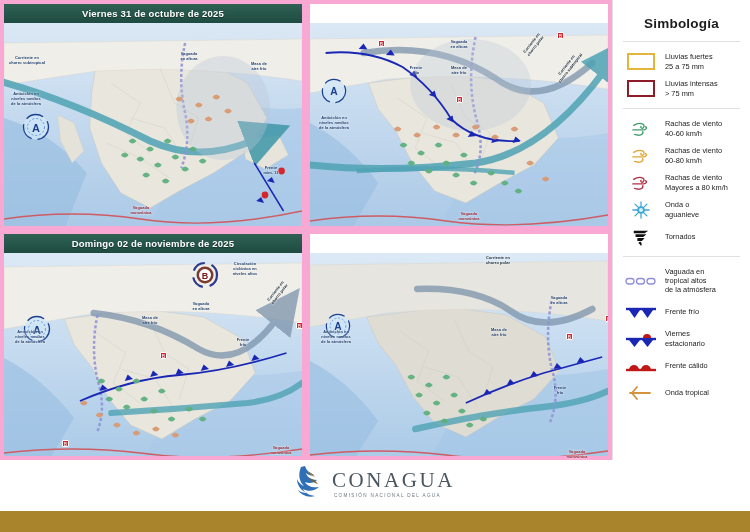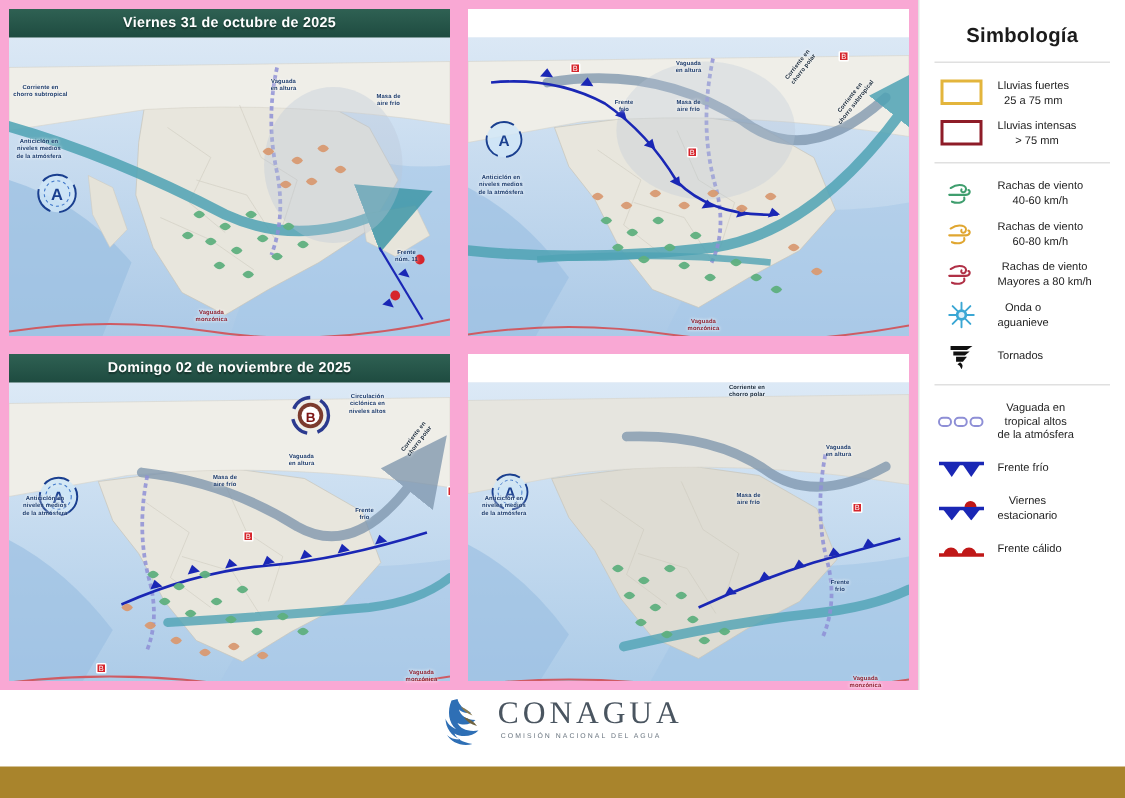--- a/index.html
+++ b/index.html
@@ -15,21 +15,21 @@
 
   
   .panels {
     position: absolute; left: 0; top: 0;
     width: 612px; height: 460px;
     display: grid;
     grid-template-columns: 306px 306px;
     grid-template-rows: 230px 230px;
     background: #fff;
   }
-  .panel { position: relative; overflow: hidden; border: 6px solid #f9a8d4; }
+  .panel { position: relative; overflow: hidden; border: 4px solid #f9a8d4; }
   .panel-header {
     position: absolute; left:0; top:0; width:100%; height:19px;
     background: linear-gradient(180deg,#2f6153 0%, #1e4b40 100%);
     color:#fff; font-size:9.5px; font-weight:bold;
     display:flex; align-items:center; justify-content:center;
     letter-spacing:.2px; z-index:30;
     text-shadow:0 1px 1px rgba(0,0,0,.4);
   }
   .map {
     position:absolute; left:0; top:19px; width:100%; height:211px;
@@ -63,21 +63,21 @@
     position:absolute; right:0; top:0; width:138px; height:460px;
     background:#fff; border-left:1px solid #e3e3e3;
     padding:0 6px;
   }
   .legend-title {
     text-align:center; font-size:13.5px; font-weight:bold;
     color:#1b1b1b; margin-top:16px; margin-bottom:10px;
     letter-spacing:.2px;
   }
   .legend-sep { height:1px; background:#e0e0e0; margin:6px 4px; }
-  .legend-list { display:flex; flex-direction:column;text-align:center; }
+  .legend-list { display:flex; flex-direction:column; }
   .legend-item {
     display:flex; align-items:center; gap:6px;
     padding:3.5px 2px 3.5px 4px; min-height:22px;
   }
   .legend-sym {
     width:36px; min-width:36px; height:20px;
     display:flex; align-items:center; justify-content:center;
   }
   .legend-text {
     font-size:7.4px; line-height:1.28; color:#222;
@@ -86,21 +86,21 @@
 
   .box-sym { width:28px; height:17px; background:#fff; }
   .box-yellow { border:2px solid #e3b53c; }
   .box-red { border:2px solid #8e1c28; }
 
   
   .footer {
     position:absolute; left:0; top:460px; width:750px; height:48px;
     background:#fff; display:flex; align-items:center; justify-content:center;
   }
-  .logo { display:flex; gap:7px; }
+  .logo { display:flex; align-items:center; gap:7px; }
   .logo-text { display:flex; flex-direction:column; line-height:1; }
   .logo-main {
     font-size:21px; font-weight:normal; letter-spacing:2.6px;
     color:#4a5560; font-family:"Liberation Serif", serif;
   }
   .logo-sub {
     font-size:4.6px; letter-spacing:1.35px; color:#6b7680;
     margin-top:3px; margin-left:2px;
   }
   .bottom-band {
@@ -637,20 +637,31 @@
           <svg width="34" height="14" viewBox="0 0 34 14">
             <path d="M2,11 h30" stroke="#c01818" stroke-width="2.4"></path>
             <path d="M5,11 a5,5 0 0 1 10,0 z" fill="#c01818"></path>
             <path d="M17,11 a5,5 0 0 1 10,0 z" fill="#c01818"></path>
           </svg>
         </span>
         <span class="legend-text">Frente cálido</span>
       </div>
 
 
+      <div class="legend-item">
+        <span class="legend-sym">
+          <svg width="34" height="16" viewBox="0 0 34 16">
+            <g fill="none" stroke="#d39441" stroke-width="1.8" stroke-linecap="round">
+              <path d="M6,8 h20"></path>
+              <path d="M13,2 L8,8 L13,14"></path>
+            </g>
+          </svg>
+        </span>
+        <span class="legend-text">Onda tropical</span>
+      </div>
 
     </div>
   </div>
 
   <div class="footer">
     <div class="logo">
       <span>
         <svg width="30" height="34" viewBox="0 0 30 34">
           <path d="M6,2 C3,9 4,17 9,21 C6,20 3,17 2,14 C2,20 6,26 12,28 C8,28 5,27 3,25 C6,30 13,33 20,31 C13,30 9,27 8,24 C13,27 20,26 24,22 C17,23 12,21 10,17 C14,19 19,18 22,15 C16,15 12,12 11,8 C13,10 16,11 19,10 C14,8 11,5 10,1 Z" fill="#2e6fb5"></path>
           <path d="M12,6 C15,7 18,9 20,12 C17,11 14,9 12,6 Z" fill="#8a7b50"></path>

